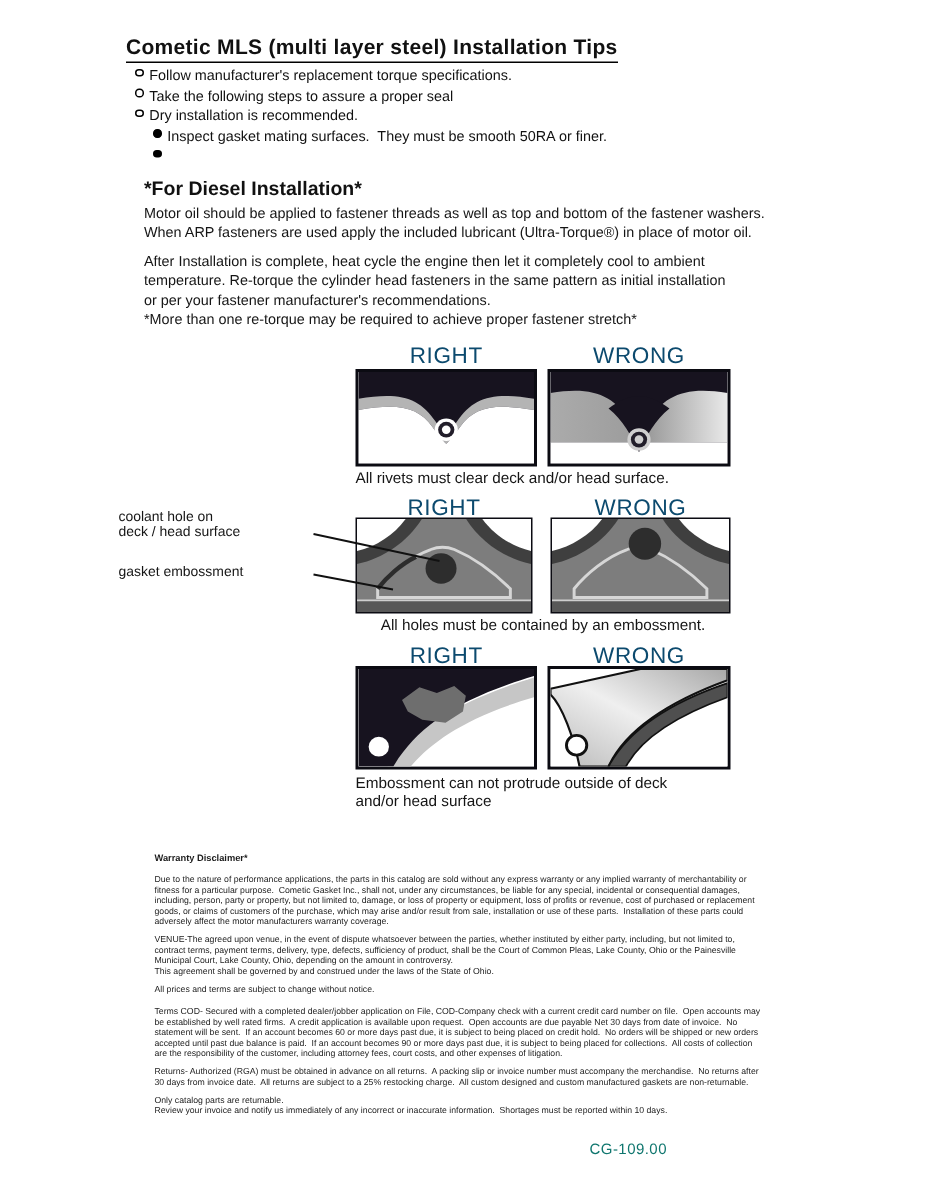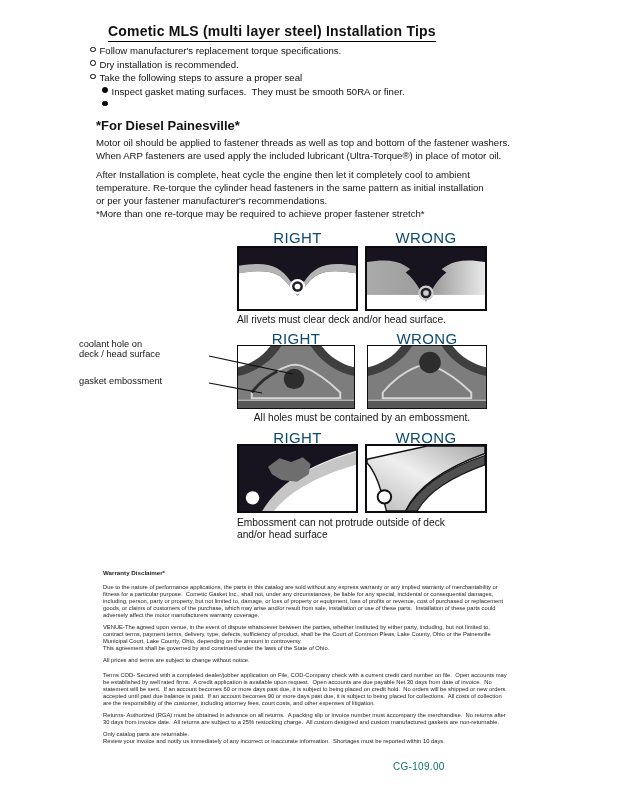--- a/index.html
+++ b/index.html
@@ -1,21 +1,21 @@
 <!DOCTYPE html>
 <html><head>
 <meta charset="utf-8">
 <style>
   html,body{margin:0;padding:0;}
   body{width:618px;height:800px;background:#ffffff;position:relative;overflow:hidden;
        font-family:"Liberation Sans","DejaVu Sans",sans-serif;color:#111;}
   .abs{position:absolute;margin:0;}
   .pre{white-space:pre;}
   
-  .title{left:108px;top:23px;font-size:14px;font-weight:bold;letter-spacing:.2px;
+  .title{left:84px;top:23px;font-size:14px;font-weight:bold;letter-spacing:.2px;
          border-bottom:1.5px solid #000;padding-bottom:2px;display:inline-block;}
   .bullets{left:90px;top:44px;font-size:9.6px;line-height:13.5px;}
   .b-row{white-space:pre;}
   .b-row.sub{margin-left:12px;}
   .dot{display:inline-block;width:3.5px;height:3.5px;border:1px solid #000;border-radius:50%;
        margin-right:4px;vertical-align:2px;}
   .dot.filled{background:#000;}
   
   .diesel-h{left:96px;top:118px;font-size:13px;font-weight:bold;}
   .bodytxt{font-size:9.6px;line-height:13px;color:#151515;}
@@ -38,27 +38,27 @@
 </style>
 </head>
 <body>
 
 <div>
 
   <h1 class="abs title">Cometic MLS (multi layer steel) Installation Tips</h1>
 
   <div class="abs bullets">
     <div class="b-row"><span class="dot"></span><span>Follow manufacturer's replacement torque specifications.</span></div>
+    <div class="b-row"><span class="dot"></span><span>Take the following steps to assure a proper seal</span></div>
     <div class="b-row"><span class="dot"></span><span>Dry installation is recommended.</span></div>
-    <div class="b-row"><span class="dot"></span><span>Take the following steps to assure a proper seal</span></div>
     <div class="b-row sub"><span class="dot filled"></span><span>Inspect gasket mating surfaces.  They must be smooth 50RA or finer.</span></div>
     <div class="b-row sub"><span class="dot filled"></span></div>
   </div>
 
-  <h2 class="abs diesel-h">*For Diesel Painesville*</h2>
+  <h2 class="abs diesel-h">*For Diesel Installation*</h2>
   <p class="abs bodytxt pre p1">Motor oil should be applied to fastener threads as well as top and bottom of the fastener washers.
 When ARP fasteners are used apply the included lubricant (Ultra-Torque®) in place of motor oil.</p>
   <p class="abs bodytxt pre p2">After Installation is complete, heat cycle the engine then let it completely cool to ambient
 temperature. Re-torque the cylinder head fasteners in the same pattern as initial installation
 or per your fastener manufacturer's recommendations.</p>
   <p class="abs bodytxt note">*More than one re-torque may be required to achieve proper fastener stretch*</p>
 
   <div class="abs lbl" style="left:237px;top:229px;width:121px;">RIGHT</div>
   <div class="abs lbl" style="left:365px;top:229px;width:122px;">WRONG</div>
 

